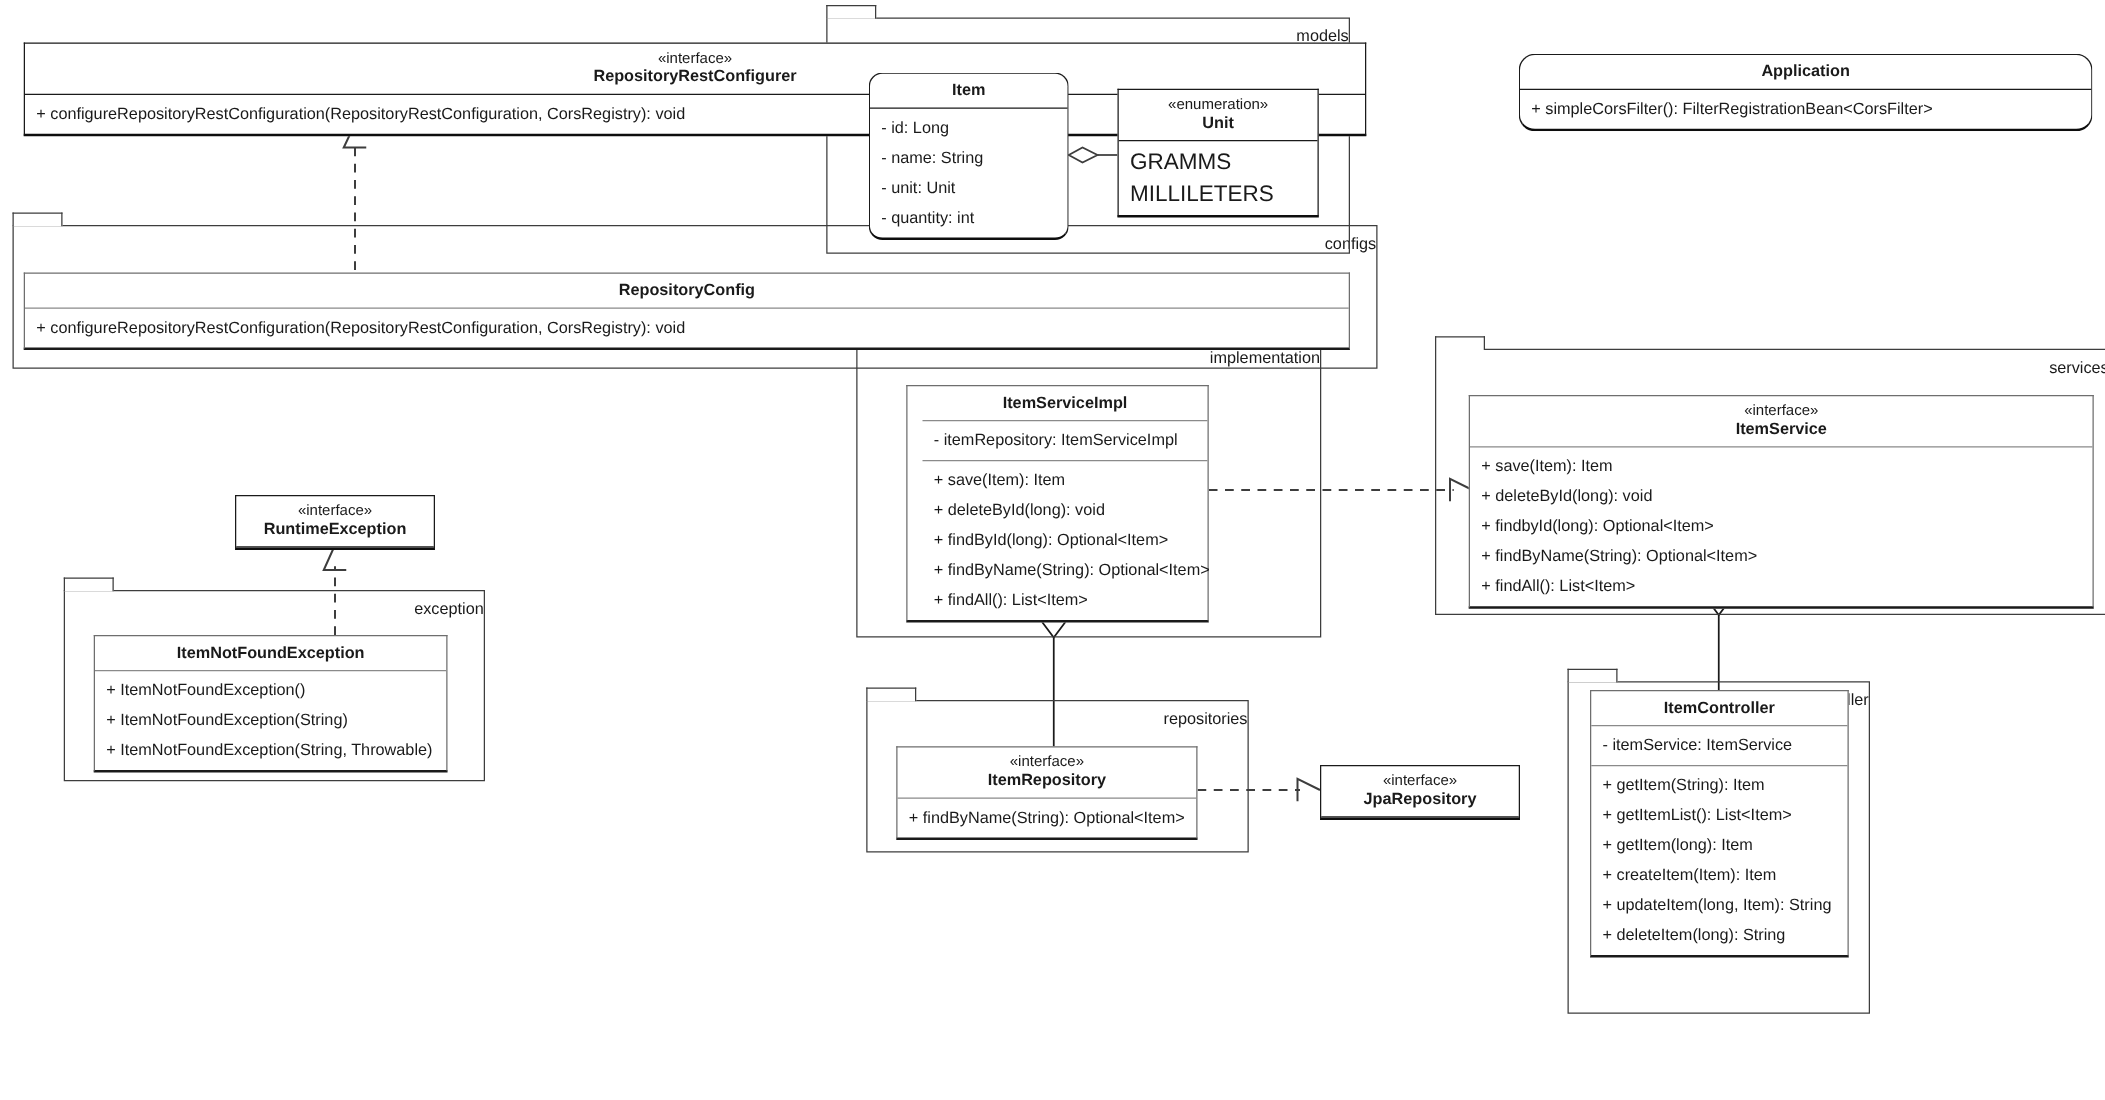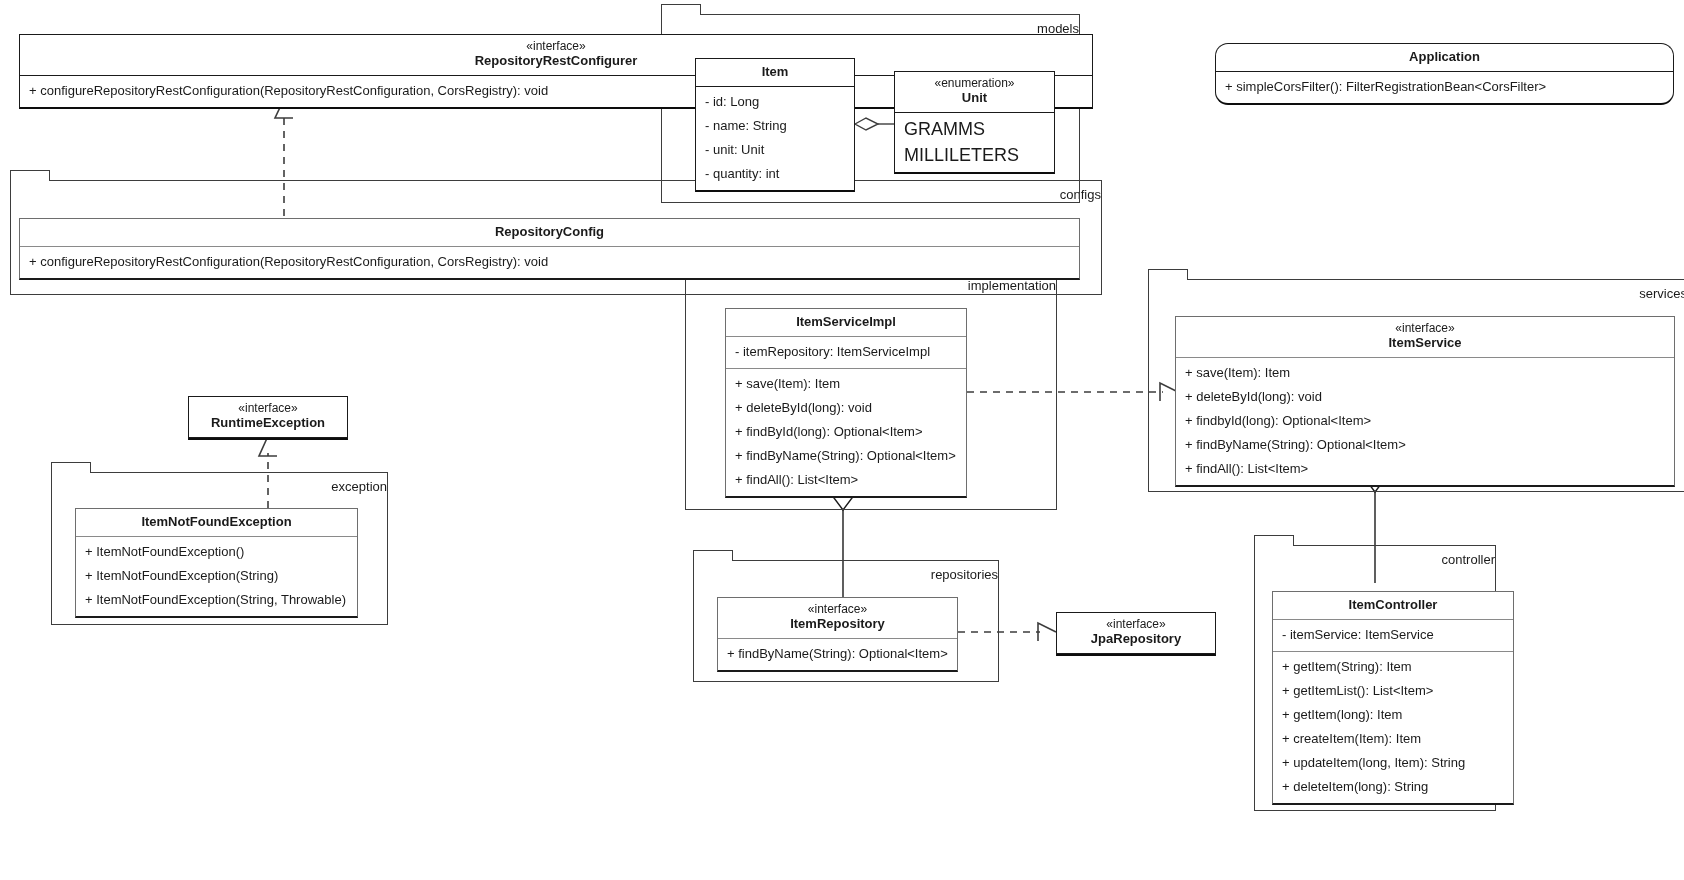--- a/index.html
+++ b/index.html
@@ -185,21 +185,21 @@
     <div class="compartment">
       <div class="member">+ configureRepositoryRestConfiguration(RepositoryRestConfiguration, CorsRegistry): void</div>
     </div>
   </div>
 
   <div class="pkg" style="left:661px; top:14px; width:419px; height:189px;">
     <div class="pkg-tab"></div>
     <div class="pkg-name">models</div>
   </div>
 
-  <div class="cls strong" style="left:695px; top:58px; width:160px;">
+  <div class="cls strong" style="left:695px; top:58px; width:160px;border-radius:11px;">
     <div class="cls-header">
       <div class="cls-title">Item</div>
     </div>
     <div class="compartment">
       <div class="member">- id: Long</div>
       <div class="member">- name: String</div>
       <div class="member">- unit: Unit</div>
       <div class="member">- quantity: int</div>
     </div>
   </div>
@@ -245,21 +245,21 @@
       <div class="member">+ ItemNotFoundException(String)</div>
       <div class="member">+ ItemNotFoundException(String, Throwable)</div>
     </div>
   </div>
 
   <div class="pkg" style="left:685px; top:271px; width:372px; height:239px;">
     <div class="pkg-tab"></div>
     <div class="pkg-name">implementation</div>
   </div>
 
-  <div class="cls" style="left:725px; top:308px; width:242px;">
+  <div class="cls" style="left:725px; top:308px; width:242px;padding-left:12px;">
     <div class="cls-header">
       <div class="cls-title">ItemServiceImpl</div>
     </div>
     <div class="compartment">
       <div class="member">- itemRepository: ItemServiceImpl</div>
     </div>
     <div class="compartment">
       <div class="member">+ save(Item): Item</div>
       <div class="member">+ deleteById(long): void</div>
       <div class="member">+ findById(long): Optional&lt;Item&gt;</div>
@@ -307,21 +307,21 @@
       <div class="stereo">«interface»</div>
       <div class="cls-title">JpaRepository</div>
     </div>
   </div>
 
   <div class="pkg" style="left:1254px; top:545px; width:242px; height:266px;">
     <div class="pkg-tab"></div>
     <div class="pkg-name">controller</div>
   </div>
 
-  <div class="cls" style="left:1272px; top:591px; width:242px;">
+  <div class="cls" style="left:1272px; top:552px; width:207px;">
     <div class="cls-header">
       <div class="cls-title">ItemController</div>
     </div>
     <div class="compartment">
       <div class="member">- itemService: ItemService</div>
     </div>
     <div class="compartment">
       <div class="member">+ getItem(String): Item</div>
       <div class="member">+ getItemList(): List&lt;Item&gt;</div>
       <div class="member">+ getItem(long): Item</div>

